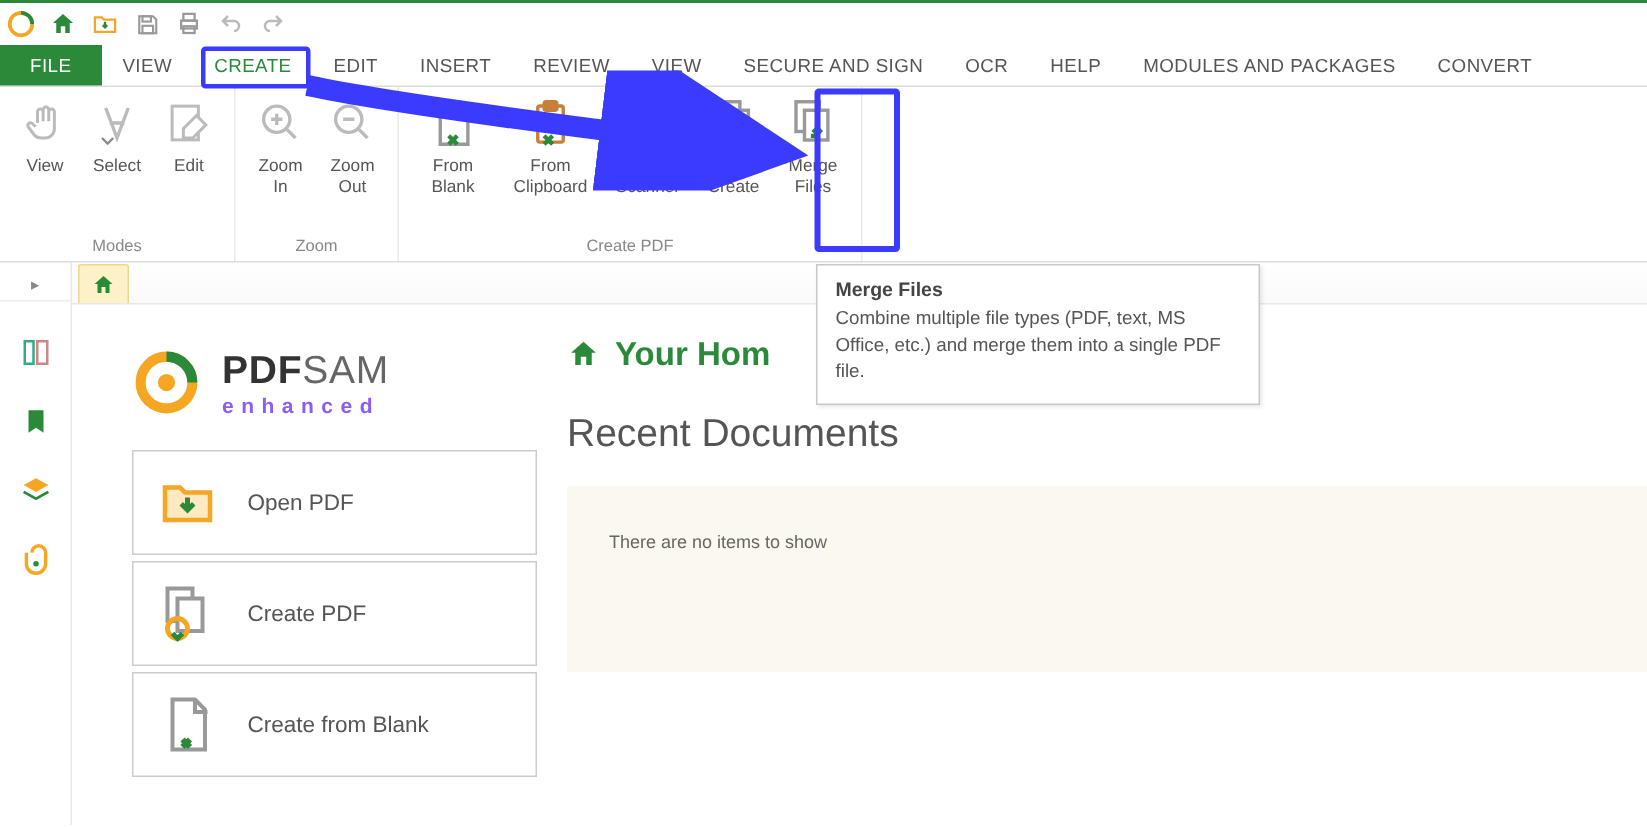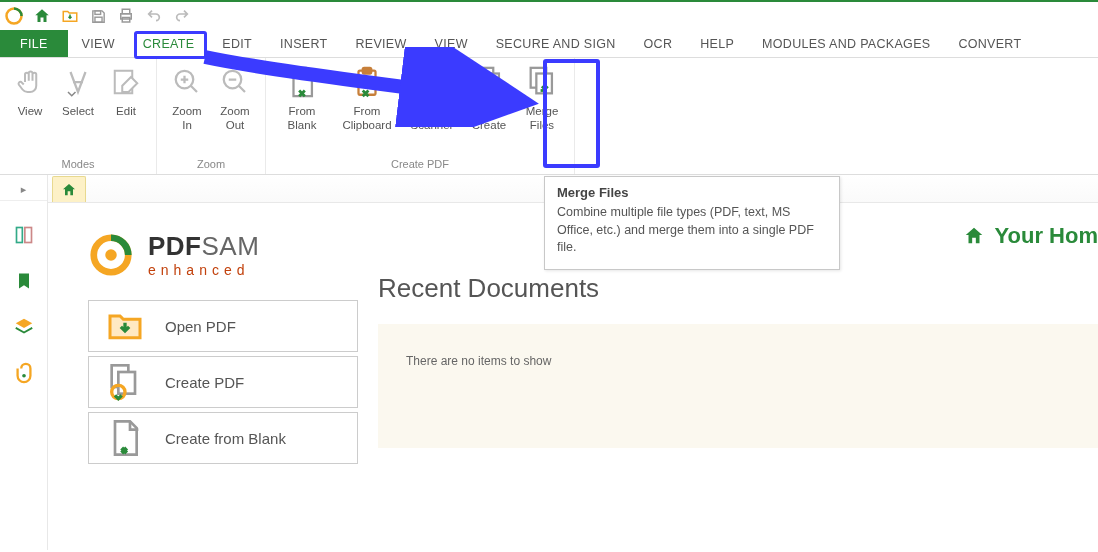--- a/index.html
+++ b/index.html
@@ -43,26 +43,26 @@
   
   .tab-strip { height: 28px; display: flex; align-items: flex-end; background: linear-gradient(#fff,#fafafa); border-bottom:1px solid #e8e8e8; padding-left: 4px;}
   .tab-home { width: 34px; height: 26px; background: #fdf1c7; border:1px solid #e8d98f; border-bottom:none; display:flex; align-items:center; justify-content:center; border-radius: 2px 2px 0 0;}
   
   .content { flex: 1; display: flex; flex-direction: column; }
   .home-body { flex:1; display:flex; }
   .home-left { width: 330px; padding: 28px 20px 10px 40px; }
   .brand { display:flex; align-items:center; gap:14px; margin-bottom: 22px;}
   .brand-text .line1 { font-size: 26px; font-weight: 700; color:#333; letter-spacing: 0.5px;}
   .brand-text .line1 .thin { font-weight: 300; color:#666;}
-  .brand-text .line2 { font-size: 14px; color:#c2410c; letter-spacing: 5px;}
-  .action-card { border:1px solid #ccc; height: 52px; display:flex; align-items:center; padding: 0 16px; gap: 20px; margin-bottom: 4px; cursor:pointer;}
+  .brand-text .line2 { font-size: 14px; color:#8b5cf6; letter-spacing: 5px; font-weight: bold;}
+  .action-card { border:1px solid #ccc; height: 70px; display:flex; align-items:center; padding: 0 16px; gap: 20px; margin-bottom: 4px; cursor:pointer;}
   .action-card .ac-lbl { font-size: 15px; color:#555;}
   
   .home-right { flex:1; padding: 20px 0 0 0;}
-  .yh { display:flex; align-items:center; gap:10px; color:#2a8a3a; font-size: 22px; font-weight:600; margin-bottom: 24px; padding-left: 0; justify-content: flex-end;}
+  .yh { display:flex; align-items:center; gap:10px; color:#2a8a3a; font-size: 22px; font-weight:600; margin-bottom: 24px; padding-left: 0;}
   .recent-h { font-size: 26px; font-weight: 300; color:#555; margin-bottom: 20px;}
   .recent-empty { background:#fbf8ef; padding: 30px 28px 80px 28px; color:#666; font-size: 12px;}
   
   svg { display:block; }
 </style>
 </head>
 <body>
 
 <div class="qat">
   <span class="icon logo-icon">

